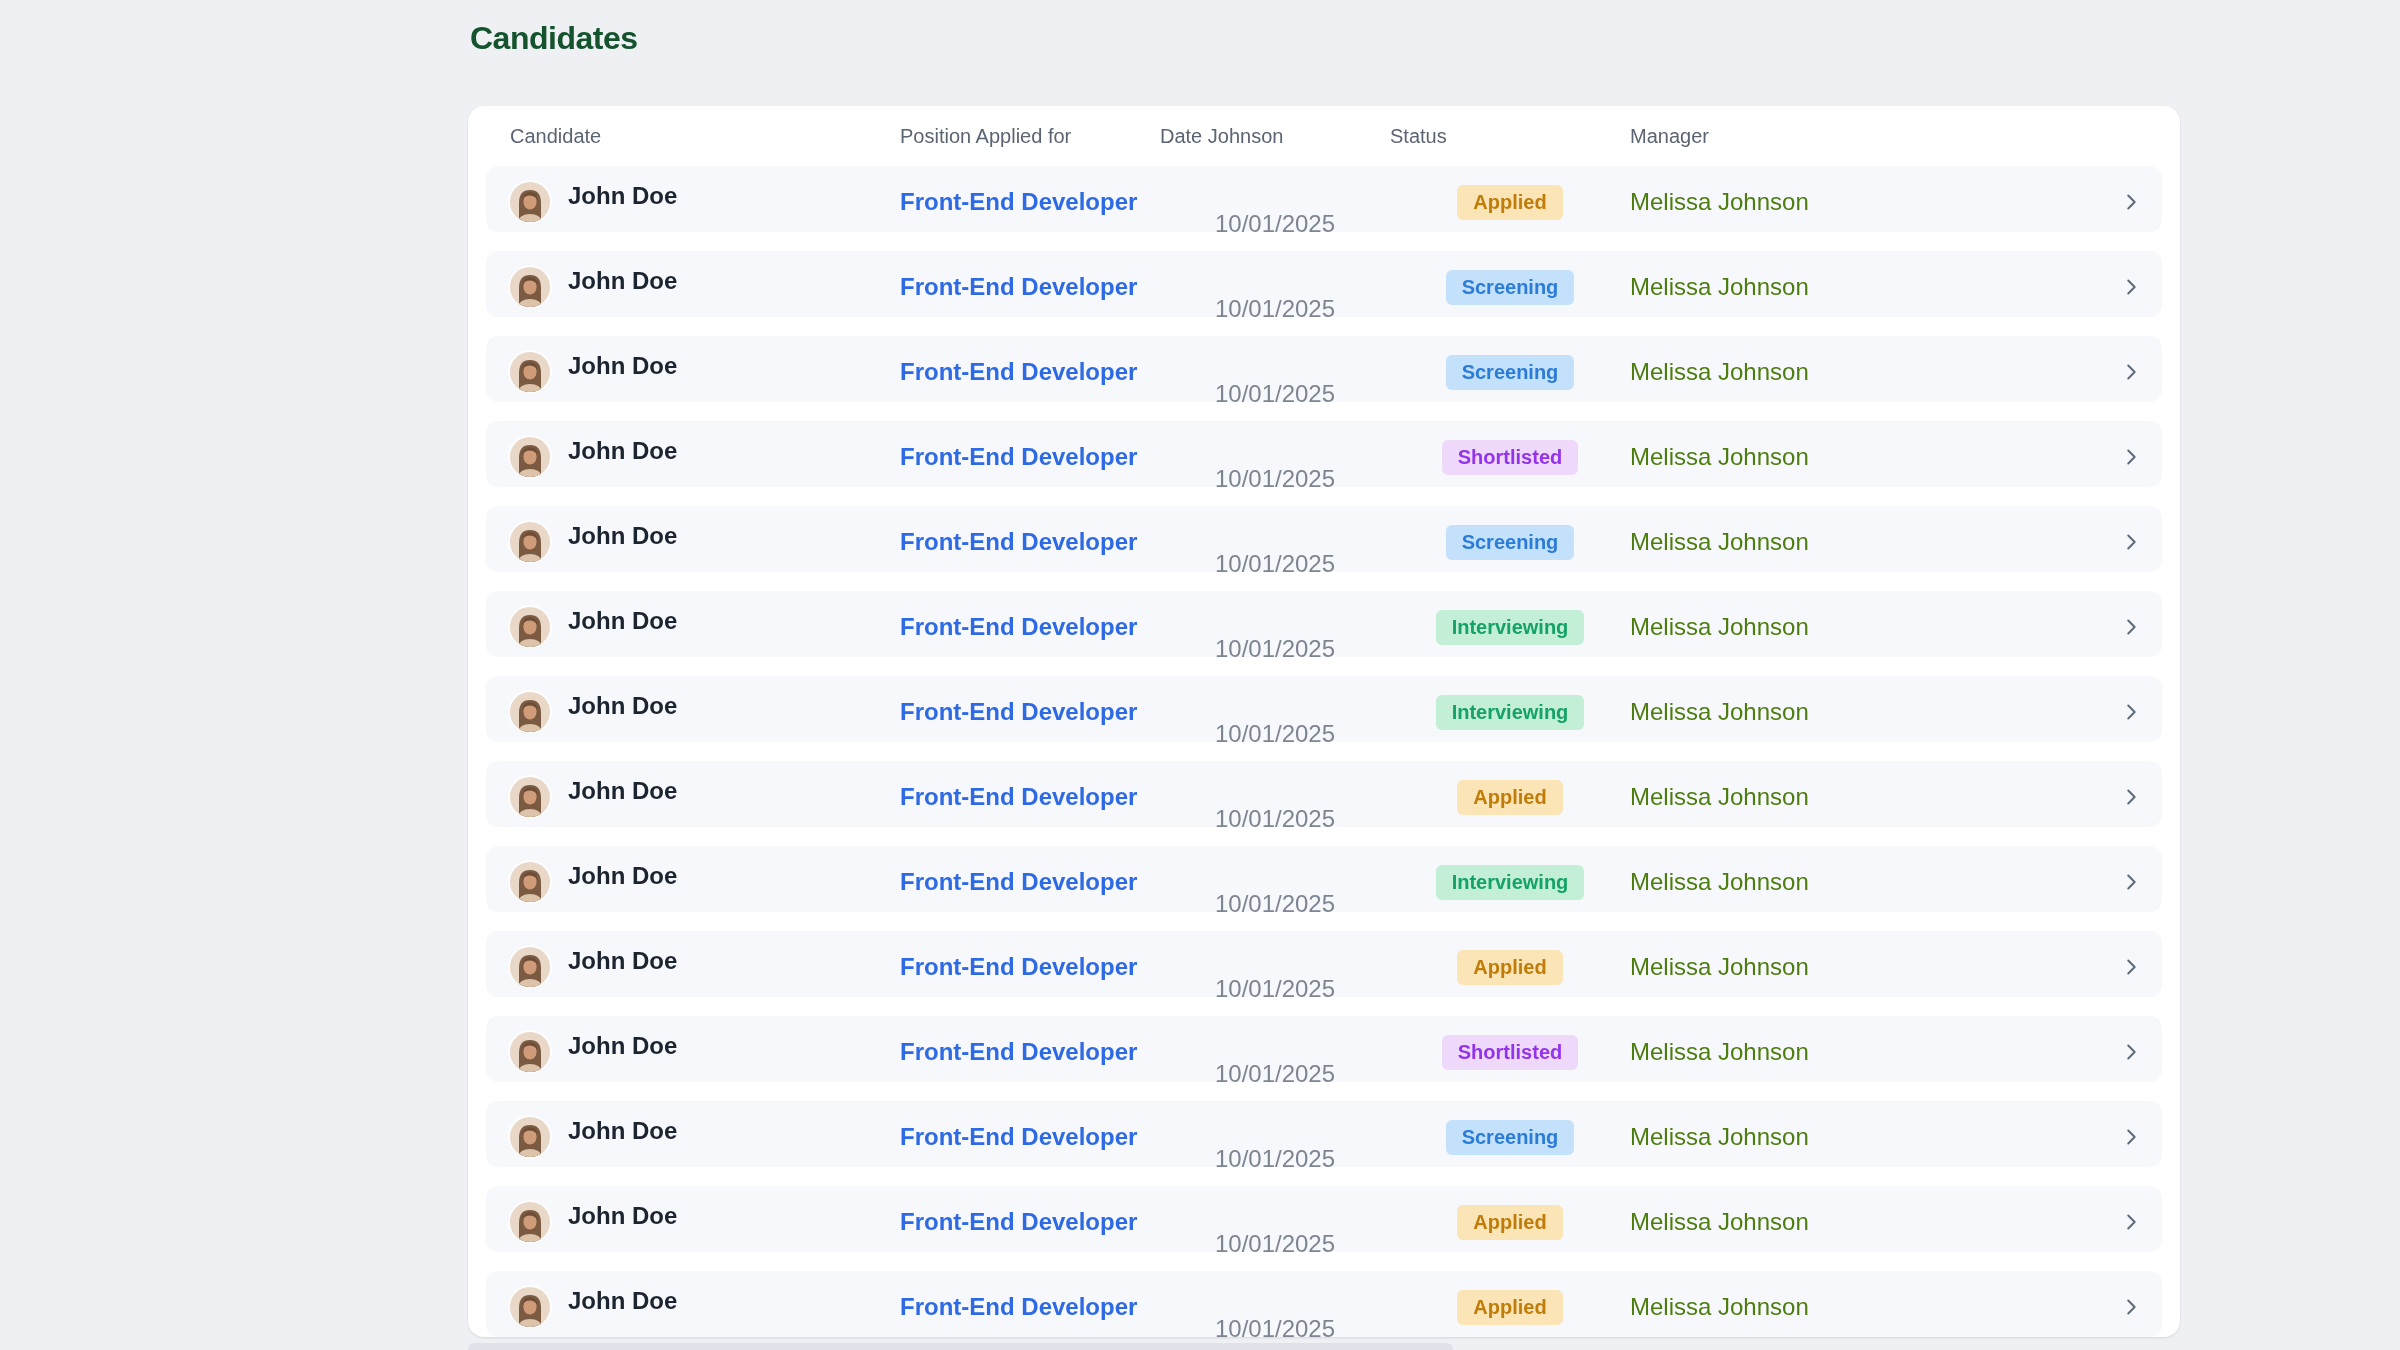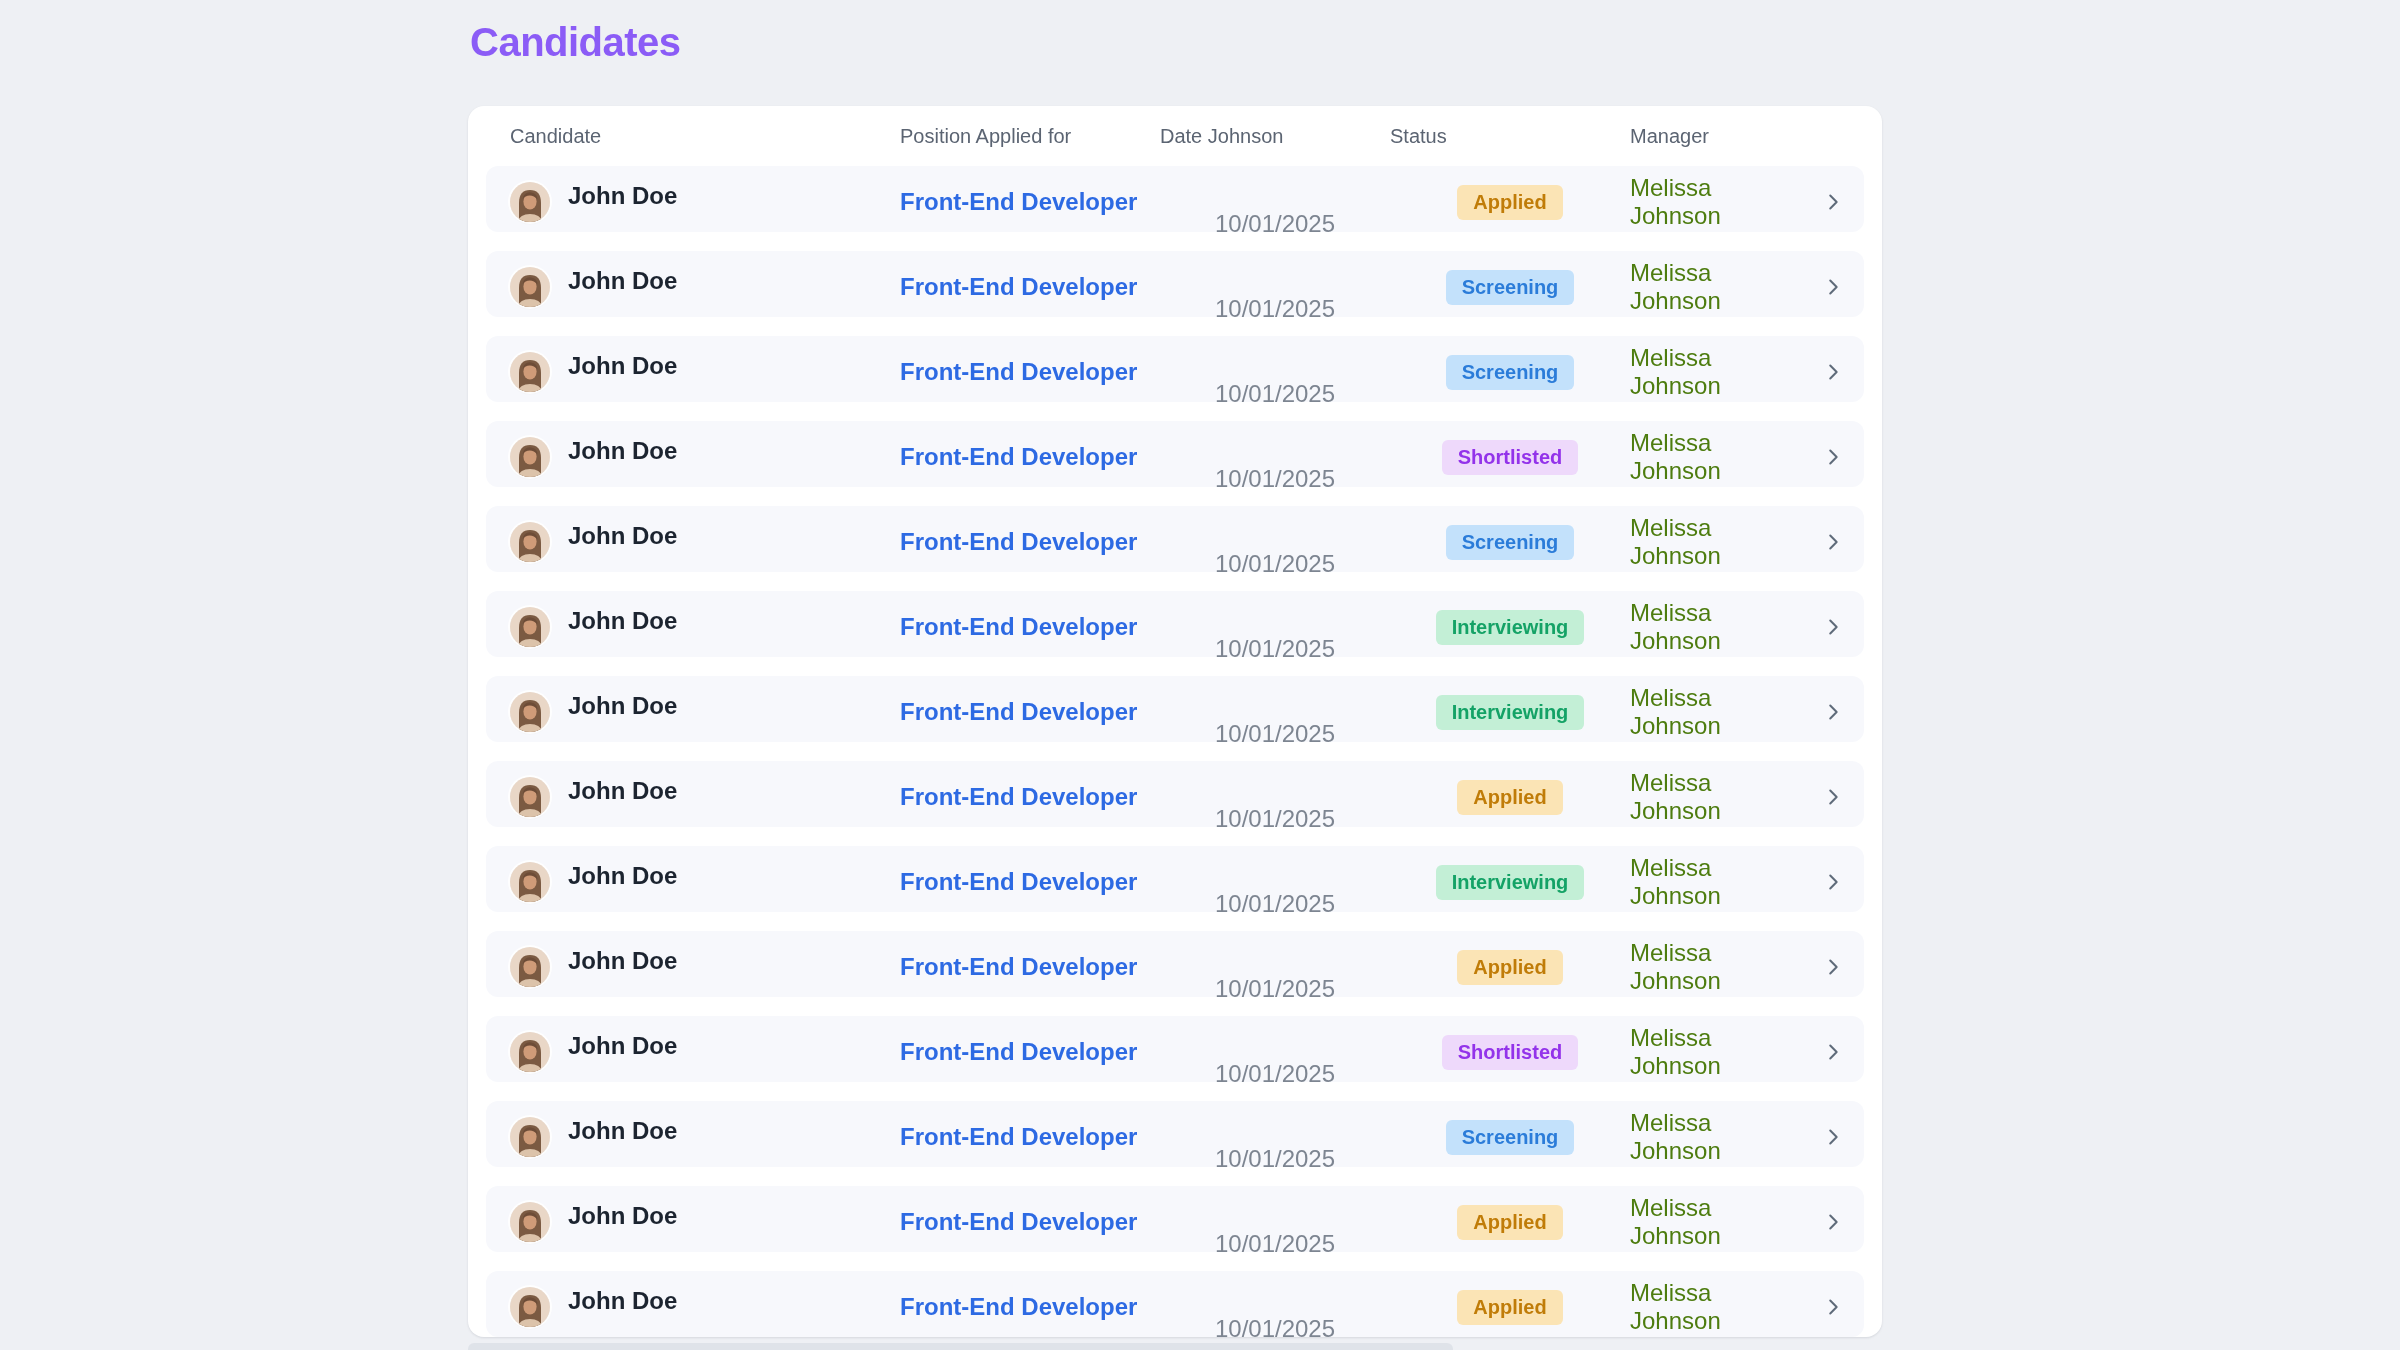--- a/index.html
+++ b/index.html
@@ -8,30 +8,30 @@
     position: relative;
     overflow: hidden;
     background: #eef0f4;
     font-family: "Liberation Sans", sans-serif;
     color: #111827;
   }
   .page-title {
     position: absolute;
     left: 470px;
     top: 20px;
-    font-size: 40px;
+    font-size: 32px;
     font-weight: 700;
     letter-spacing: -0.5px;
-    color: #8b5cf6;
+    color: #14532d;
   }
   .card {
     position: absolute;
     left: 468px;
     top: 106px;
-    width: 1414px;
+    width: 1712px;
     height: 1231px;
     background: #ffffff;
     border-radius: 16px;
     box-shadow: 0 1px 3px rgba(16,24,40,0.07), 0 1px 2px rgba(16,24,40,0.04);
     overflow: hidden;
   }
   .grid-cols {
     display: grid;
     grid-template-columns: 390px 260px 230px 240px 1fr 40px;
     align-items: center;

